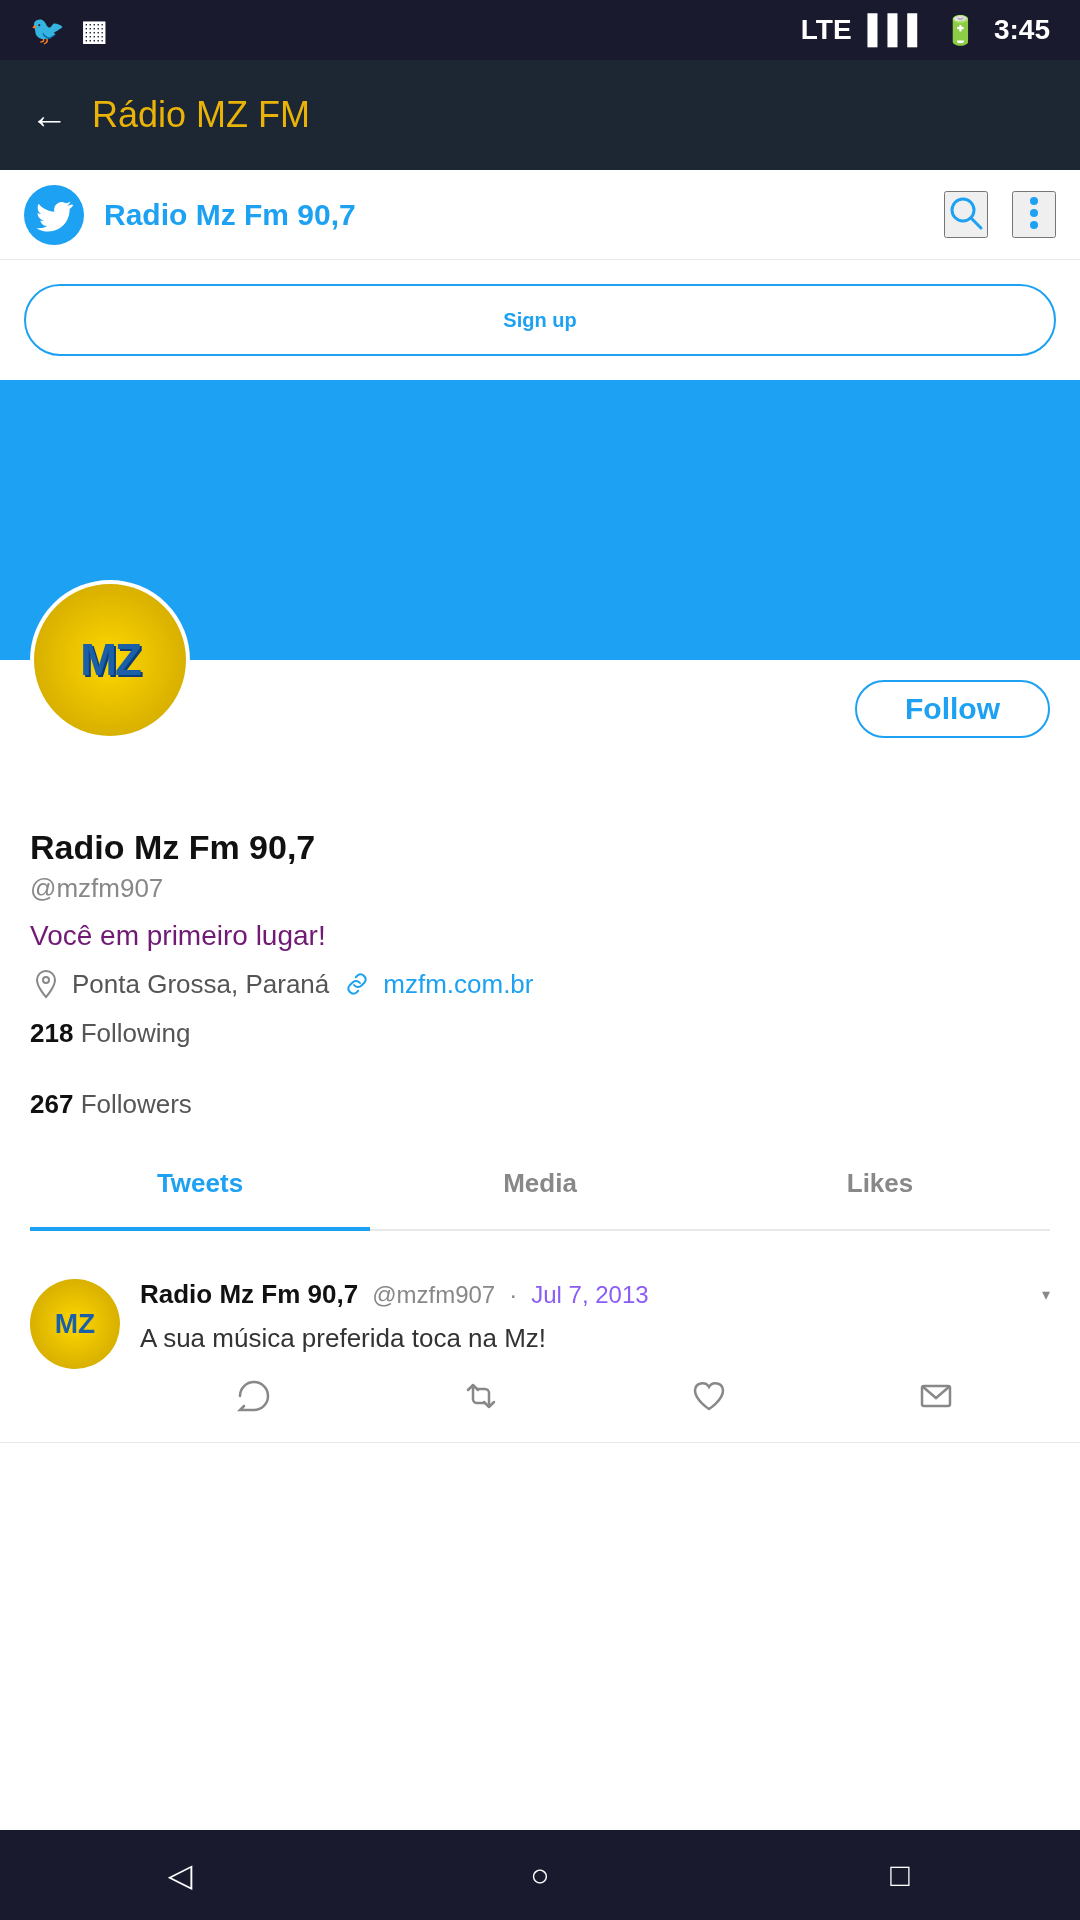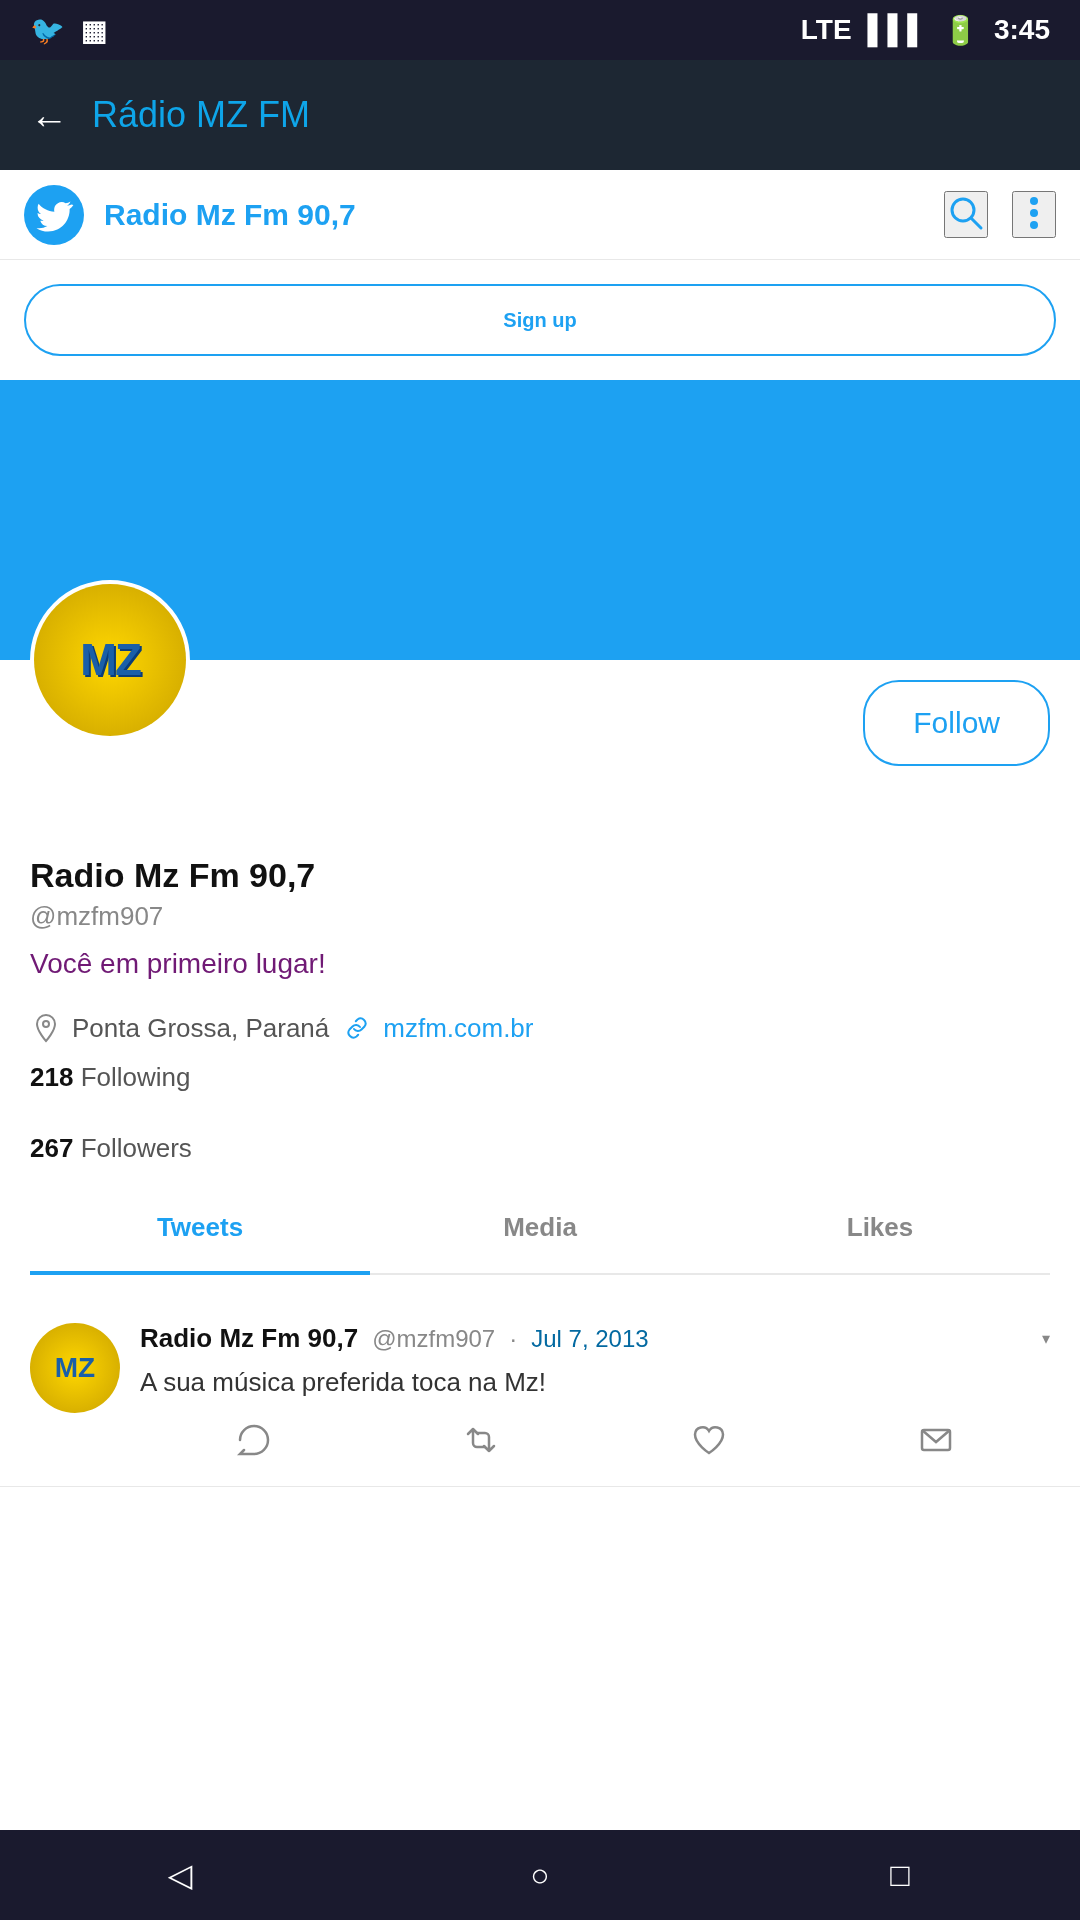--- a/index.html
+++ b/index.html
@@ -47,21 +47,21 @@
     .app-bar-back {
       color: #fff;
       font-size: 38px;
       cursor: pointer;
       background: none;
       border: none;
       display: flex;
       align-items: center;
     }
     .app-bar-title {
-      color: #0ea5e9;
+      color: #eab308;
       font-size: 36px;
       font-weight: 500;
     }
 
     
     .twitter-header {
       background: #fff;
       height: 90px;
       display: flex;
       align-items: center;
@@ -143,28 +143,28 @@
       border: 4px solid #fff;
       overflow: hidden;
       background: #fff;
     }
     .follow-btn-wrapper {
       display: flex;
       justify-content: flex-end;
       padding-top: 20px;
     }
     .btn-follow {
-      height: 86px;
+      height: 58px;
       padding: 0 48px;
       border: 2px solid #1da1f2;
       border-radius: 36px;
       background: #fff;
       color: #1da1f2;
       font-size: 30px;
-      font-weight: 400;
+      font-weight: 700;
       cursor: pointer;
     }
 
     .profile-name {
       font-size: 34px;
       font-weight: 700;
       color: #111;
       margin-top: 90px;
     }
     .profile-handle {
@@ -173,21 +173,21 @@
       margin-top: 6px;
     }
     .profile-bio {
       font-size: 28px;
       color: #701a75;
       margin-top: 16px;
     }
     .profile-meta {
       display: flex;
       align-items: center;
-      margin-top: 32px;
+      margin-top: 16px;
       gap: 12px;
       flex-wrap: wrap;
     }
     .profile-meta-item {
       display: flex;
       align-items: center;
       gap: 10px;
       font-size: 26px;
       color: #555;
     }
@@ -263,21 +263,21 @@
     .tweet-handle {
       font-size: 24px;
       color: #888;
     }
     .tweet-dot {
       color: #888;
       font-size: 24px;
     }
     .tweet-date {
       font-size: 24px;
-      color: #0369a1;
+      color: #8b5cf6;
     }
     .tweet-chevron {
       margin-left: auto;
       color: #888;
     }
     .tweet-text {
       font-size: 26px;
       color: #333;
       margin-top: 10px;
       line-height: 1.4;

